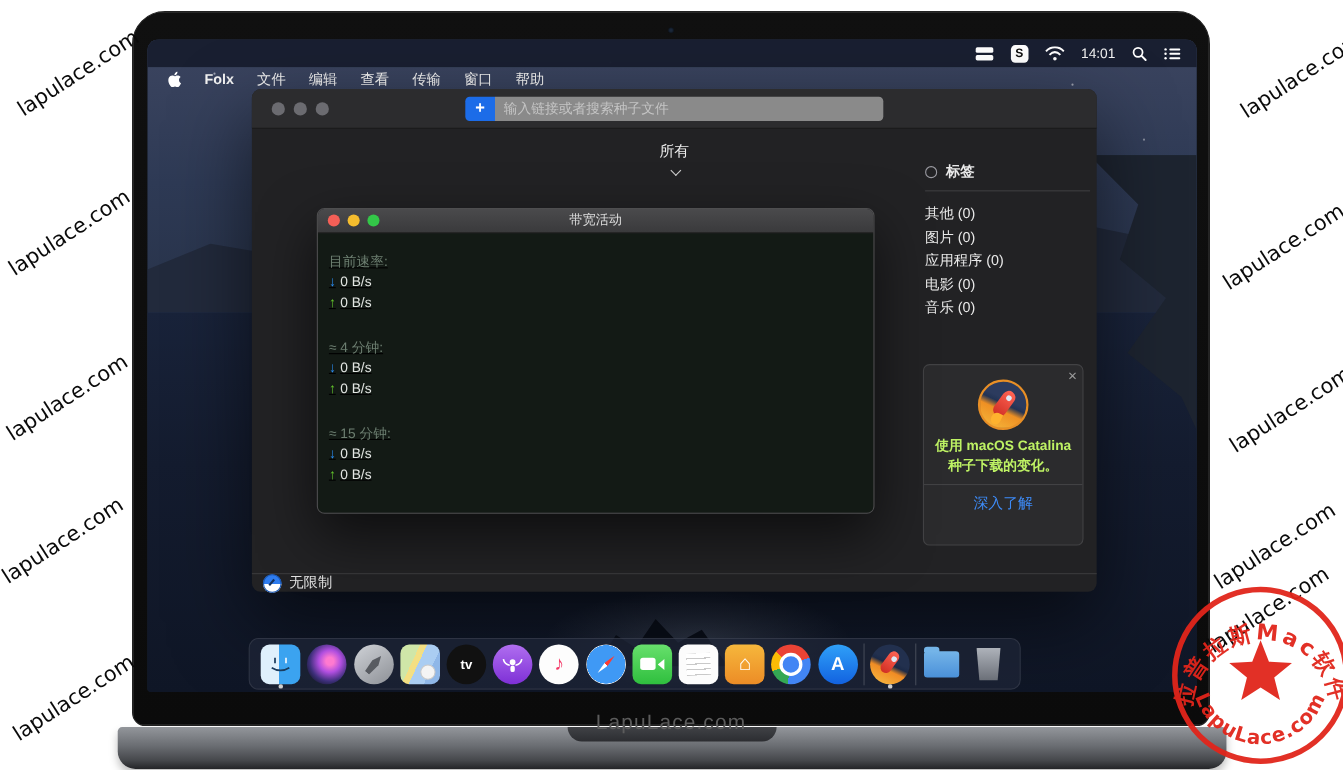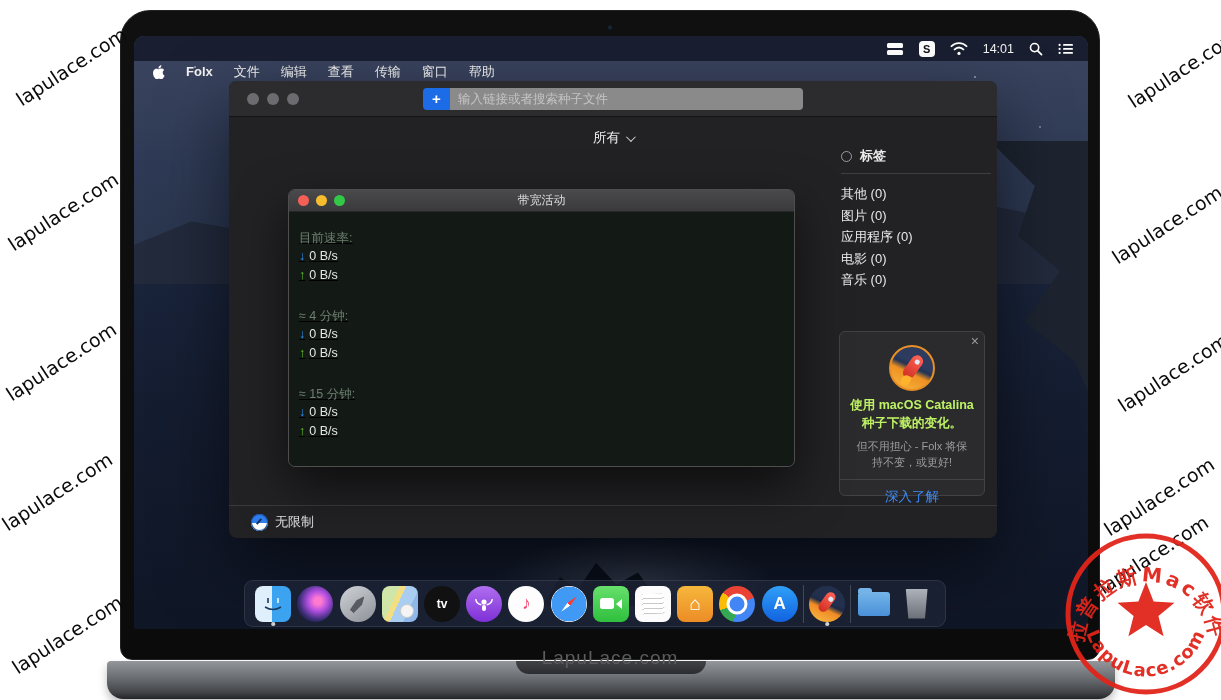--- a/index.html
+++ b/index.html
@@ -62,21 +62,21 @@
   .lights { display:flex; gap:8px; padding-left:18px; }
   .light { width:12px; height:12px; border-radius:50%; }
   .light.inactive { background:#6b6b70; }
   .searchbar { position:absolute; left:50%; transform:translateX(-50%); display:flex; width:380px; height:22px; }
   .addbtn { width:27px; background:#1c6ce8; color:#fff; border:none; border-radius:4px 0 0 4px;
       font-size:15px; font-weight:bold; line-height:20px; cursor:pointer; }
   .searchinput { flex:1; background:#8a8a8a; border:none; border-radius:0 4px 4px 0; padding:0 8px;
       font-size:12.5px; color:#222; outline:none; font-family:inherit; }
   .searchinput::placeholder { color:#c4c4c4; }
   .filter { position:absolute; left:50%; top:48px; transform:translateX(-50%); color:#ececec; font-size:13.5px;
-      display:flex; align-items:center; gap:6px; cursor:pointer; }
+      display:flex; align-items:center; gap:6px; cursor:pointer;flex-direction:column; }
   .chev { width:7px; height:7px; border-right:1.6px solid #cfcfcf; border-bottom:1.6px solid #cfcfcf;
       transform:rotate(45deg) translateY(-2px); }
 
   
   .tags { position:absolute; left:612px; top:66px; width:150px; color:#e9e9e9; font-size:13px; }
   .tags-head { display:flex; align-items:center; gap:8px; font-weight:bold; padding-bottom:8px;
       border-bottom:1px solid #3e3e40; margin-bottom:9px; }
   .radio { width:11px; height:11px; border:1.5px solid #9b9ba2; border-radius:50%; }
   .tag-item { line-height:21.5px; cursor:default; }
 
@@ -92,22 +92,22 @@
   .rocket::after { content:""; position:absolute; left:3.5px; top:4px; width:5px; height:5px;
       border-radius:50%; background:#dfe8f5; }
   .flame { position:absolute; left:10px; bottom:3px; width:9px; height:11px; background:#ffb22e;
       border-radius:50% 0 50% 50%; transform:rotate(25deg); }
   .promo-title { color:#bef264; font-size:12.5px; font-weight:bold; line-height:1.4; }
   .promo-body { color:#9c9c9c; font-size:11px; line-height:1.45; margin-top:7px; }
   .promo-link { display:block; margin-top:8px; padding-top:8px; border-top:1px solid #424244;
       color:#3d8bf8; font-size:13.5px; cursor:pointer; }
 
   
-  .statusbar { position:absolute; left:0; bottom:0; width:100%; height:33px; border-top:1px solid #3a3a3c;
-      display:flex; align-items:center; gap:7px; padding-left:22px; color:#e2e2e2; font-size:13px;text-align:right; }
+  .statusbar { position:absolute; left:0; bottom:0; width:100%; height:17px; border-top:1px solid #3a3a3c;
+      display:flex; align-items:center; gap:7px; padding-left:10px; color:#e2e2e2; font-size:13px;text-align:right; }
   .speedo { position:relative; width:17px; height:17px; border-radius:50%;
       background:linear-gradient(180deg,#2f7df0 0 52%, #ffffff 52%); box-shadow:0 0 0 1px #1b57b0 inset; }
   .speedo::after { content:""; position:absolute; left:7px; top:4px; width:2px; height:7px;
       background:#15315e; transform:rotate(40deg); }
 
   
   .bw { position:absolute; left:154px; top:153px; width:507px; height:278px; border-radius:7px;
       overflow:hidden; border:1px solid rgba(255,255,255,.2); box-shadow:0 20px 50px rgba(0,0,0,.6); z-index:12;text-decoration:underline; }
   .bw-titlebar { height:22px; background:linear-gradient(#4a4a4c,#3a3a3c); border-bottom:1px solid #262626;
       display:flex; align-items:center; position:relative; }
@@ -129,21 +129,21 @@
   .statpanel { flex:1; background:#131a15; padding:18px 0 0 10px; font-size:12.5px; }
   .sgroup { margin-bottom:23px; }
   .slabel { color:#6d7f71; line-height:17px; }
   .srow { display:flex; align-items:center; gap:4px; color:#e3e6e3; line-height:19px; }
   .arr-down { color:#2a8cf2; font-weight:bold; }
   .arr-up { color:#63c52b; font-weight:bold; }
 
   
   .dock { position:absolute; left:92px; top:544px; width:702px; height:47px;
       background:rgba(30,38,55,.72); border:1px solid rgba(255,255,255,.09); border-radius:9px;
-      display:flex; align-items:center; justify-content:space-evenly; padding:0 5px; z-index:11;margin-left:18px; }
+      display:flex; align-items:center; justify-content:space-evenly; padding:0 5px; z-index:11; }
   .dk { position:relative; width:38px; height:44px; display:flex; align-items:center; justify-content:center; cursor:pointer; }
   .ic { width:36px; height:36px; position:relative; display:flex; align-items:center; justify-content:center; overflow:hidden; }
   .rdot { position:absolute; bottom:0px; left:50%; transform:translateX(-50%); width:3.5px; height:3.5px;
       border-radius:50%; background:#cfcfcf; }
   .sep { width:1px; height:38px; background:rgba(255,255,255,.18); }
 
   .finder { border-radius:8px; background:linear-gradient(to right,#dff0fc 0 46%, #3ba3f0 46%); }
   .siri { border-radius:50%; background:radial-gradient(circle at 58% 42%, #ff7ad0 0 12%, #b14fe0 34%, #3d2f7a 62%, #141627 85%); }
   .launchpad { border-radius:50%; background:linear-gradient(145deg,#cfd2d7,#8d9096); }
   .lp-rocket { width:12px; height:20px; background:#585b61; clip-path:polygon(50% 0, 80% 40%, 70% 100%, 30% 100%, 20% 40%); transform:rotate(40deg); }
@@ -278,24 +278,20 @@
         <div class="promo">
           <span class="promo-close">×</span>
           <div class="folx-badge">
             <div class="rocket"></div>
             <div class="flame"></div>
           </div>
           <div class="promo-title">
             <div>使用 macOS Catalina</div>
             <div>种子下载的变化。</div>
           </div>
-          <div class="promo-body">
-            <div>但不用担心 - Folx 将保</div>
-            <div>持不变，或更好!</div>
-          </div>
           <span class="promo-link">深入了解</span>
         </div>
 
         <div class="statusbar">
           <span class="speedo"></span>
           <span>无限制</span>
         </div>
       </div>
 
       <div class="bw">

